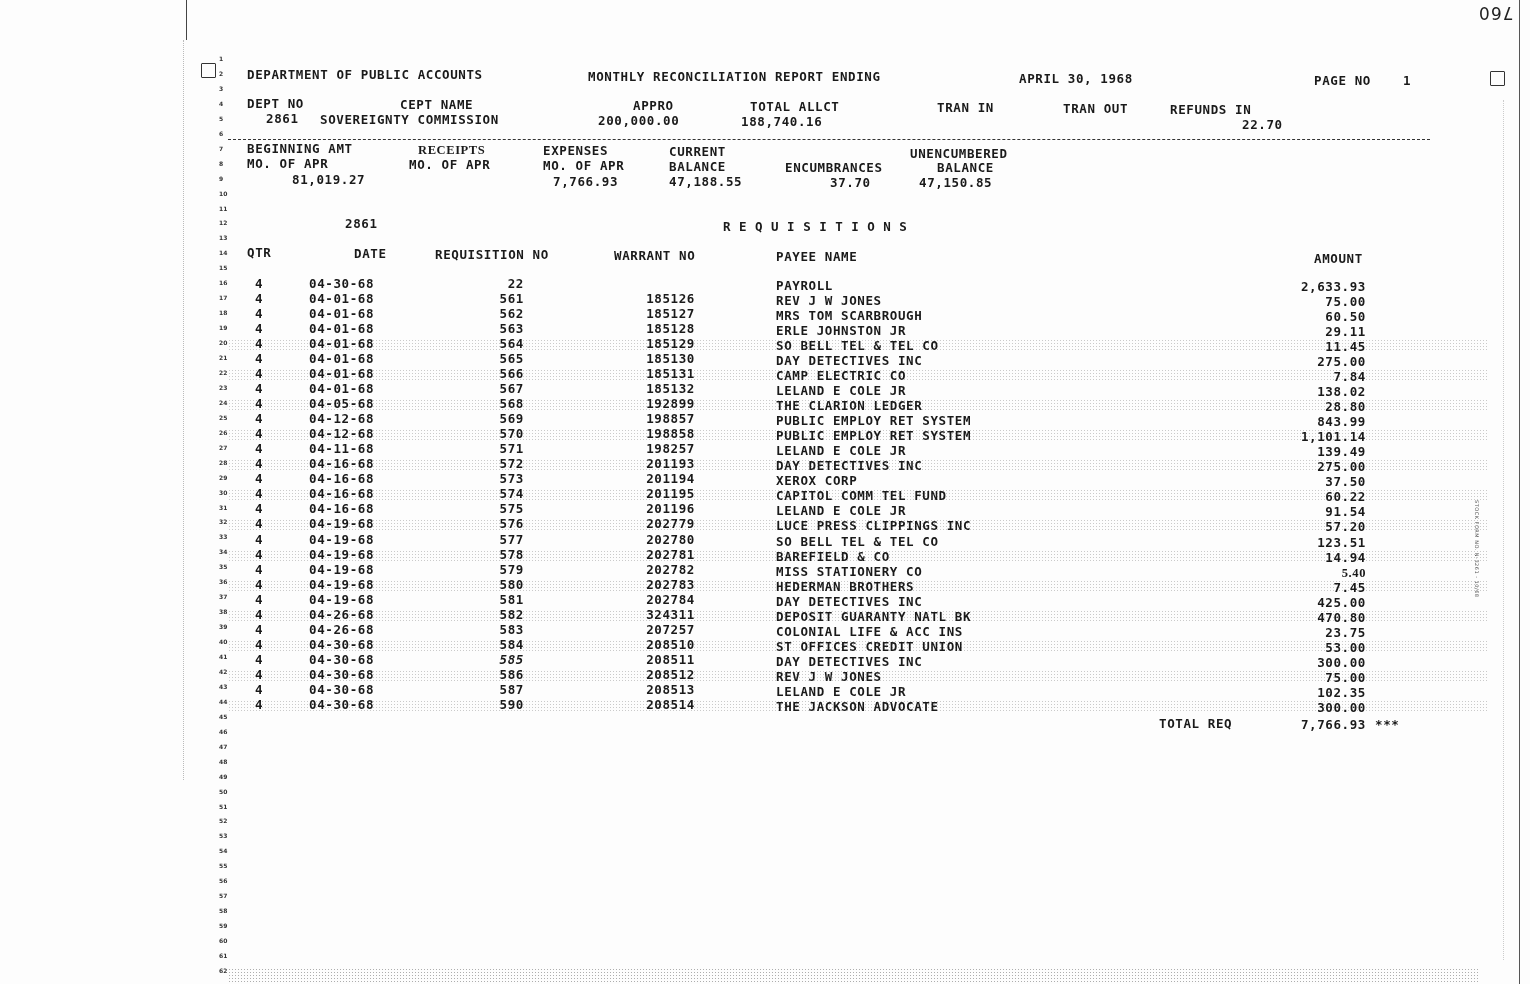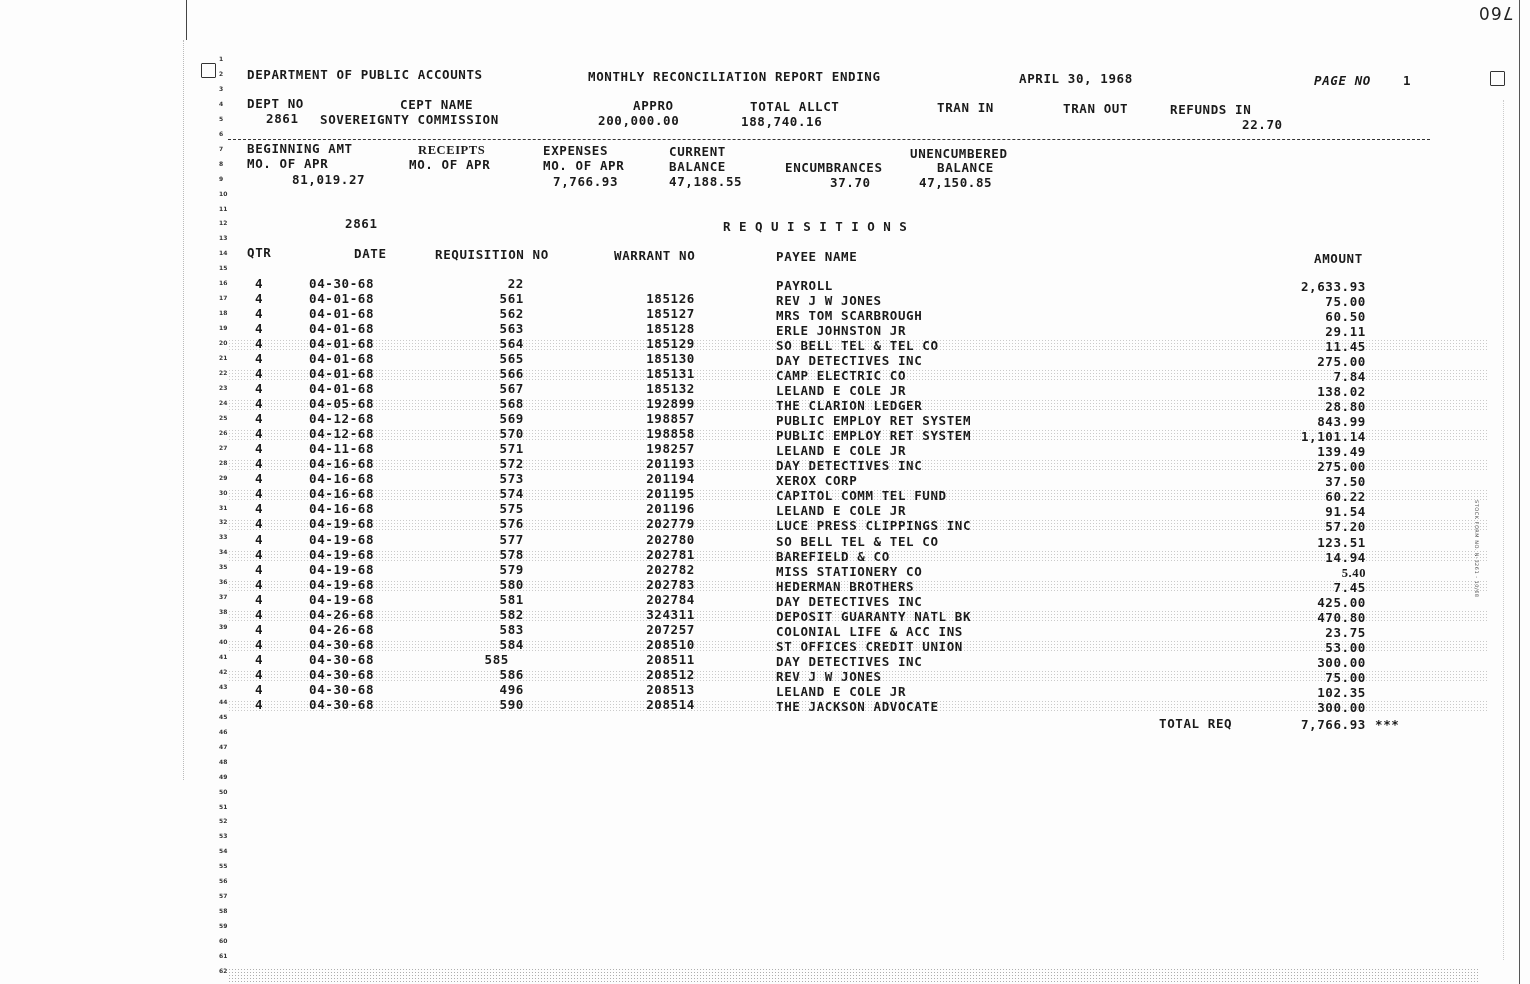--- a/index.html
+++ b/index.html
@@ -122,21 +122,21 @@
       <div class="shade" style="top: 609.66px;"></div>
       <div class="shade" style="top: 639.72px;"></div>
       <div class="shade" style="top: 669.78px;"></div>
       <div class="shade" style="top: 699.84px;"></div>
     </div>
   <div class="bottom-shade"></div>
 
   <div class="t" style="left:247px;top:68px;">DEPARTMENT OF PUBLIC ACCOUNTS</div>
   <div class="t" style="left:588px;top:70px;">MONTHLY RECONCILIATION REPORT ENDING</div>
   <div class="t" style="left:1019px;top:72px;">APRIL 30, 1968</div>
-  <div class="t" style="left:1314px;top:74px;font-style:italic;">PAGE NO</div>
+  <div class="t" style="left:1314px;top:74px;">PAGE NO</div>
   <div class="t" style="left:1403px;top:74px;">1</div>
 
   <div class="t" style="left:247px;top:97px;">DEPT NO</div>
   <div class="t" style="left:400px;top:98px;">CEPT NAME</div>
   <div class="t" style="left:633px;top:99px;">APPRO</div>
   <div class="t" style="left:750px;top:100px;">TOTAL ALLCT</div>
   <div class="t" style="left:937px;top:101px;">TRAN IN</div>
   <div class="t" style="left:1063px;top:102px;">TRAN OUT</div>
   <div class="t" style="left:1170px;top:103px;">REFUNDS IN</div>
 
@@ -373,37 +373,37 @@
         <div class="t" style="left: 255px; top: 637.72px;">4</div>
         <div class="t" style="left: 309px; top: 637.72px;">04-30-68</div>
         <div class="t r" style="left: 460px; top: 637.72px; width: 64px;">584</div>
         <div class="t r" style="left: 620px; top: 637.72px; width: 75px;">208510</div>
         <div class="t" style="left: 776px; top: 639.72px;">ST OFFICES CREDIT UNION</div>
         <div class="t r" style="left: 1260px; top: 640.72px; width: 106px;">53.00</div>
       </div>
       <div>
         <div class="t" style="left: 255px; top: 652.75px;">4</div>
         <div class="t" style="left: 309px; top: 652.75px;">04-30-68</div>
-        <div class="t r" style="left: 445px; top: 652.75px; width: 64px;">585</div>
+        <div class="t r" style="left: 460px; top: 652.75px; width: 64px; font-style: italic;">585</div>
         <div class="t r" style="left: 620px; top: 652.75px; width: 75px;">208511</div>
         <div class="t" style="left: 776px; top: 654.75px;">DAY DETECTIVES INC</div>
         <div class="t r" style="left: 1260px; top: 655.75px; width: 106px;">300.00</div>
       </div>
       <div>
         <div class="t" style="left: 255px; top: 667.78px;">4</div>
         <div class="t" style="left: 309px; top: 667.78px;">04-30-68</div>
         <div class="t r" style="left: 460px; top: 667.78px; width: 64px;">586</div>
         <div class="t r" style="left: 620px; top: 667.78px; width: 75px;">208512</div>
         <div class="t" style="left: 776px; top: 669.78px;">REV J W JONES</div>
         <div class="t r" style="left: 1260px; top: 670.78px; width: 106px;">75.00</div>
       </div>
       <div>
         <div class="t" style="left: 255px; top: 682.81px;">4</div>
         <div class="t" style="left: 309px; top: 682.81px;">04-30-68</div>
-        <div class="t r" style="left: 460px; top: 682.81px; width: 64px;">496</div>
+        <div class="t r" style="left: 460px; top: 682.81px; width: 64px;">587</div>
         <div class="t r" style="left: 620px; top: 682.81px; width: 75px;">208513</div>
         <div class="t" style="left: 776px; top: 684.81px;">LELAND E COLE JR</div>
         <div class="t r" style="left: 1260px; top: 685.81px; width: 106px;">102.35</div>
       </div>
       <div>
         <div class="t" style="left: 255px; top: 697.84px;">4</div>
         <div class="t" style="left: 309px; top: 697.84px;">04-30-68</div>
         <div class="t r" style="left: 460px; top: 697.84px; width: 64px;">590</div>
         <div class="t r" style="left: 620px; top: 697.84px; width: 75px;">208514</div>
         <div class="t" style="left: 776px; top: 699.84px;">THE JACKSON ADVOCATE</div>

